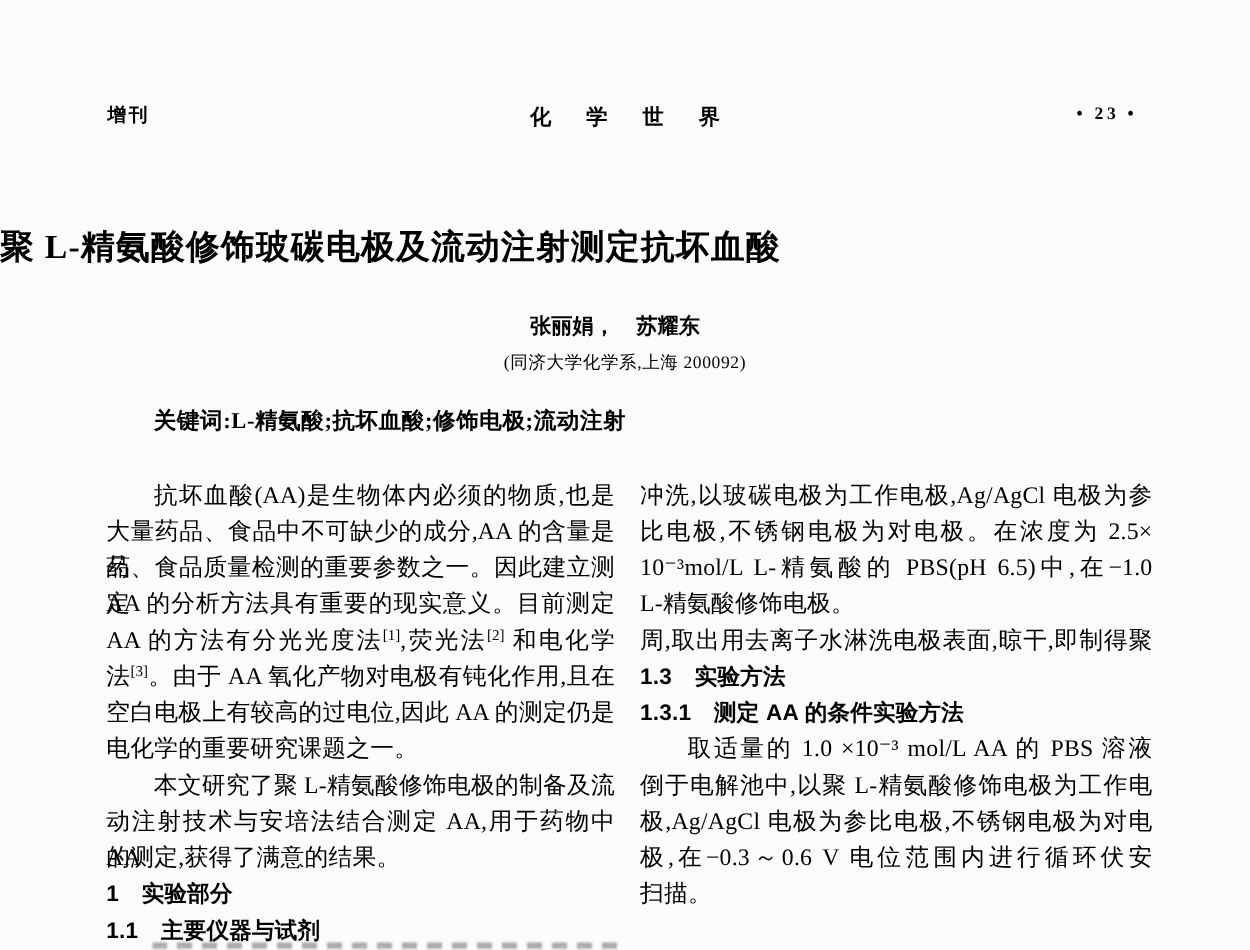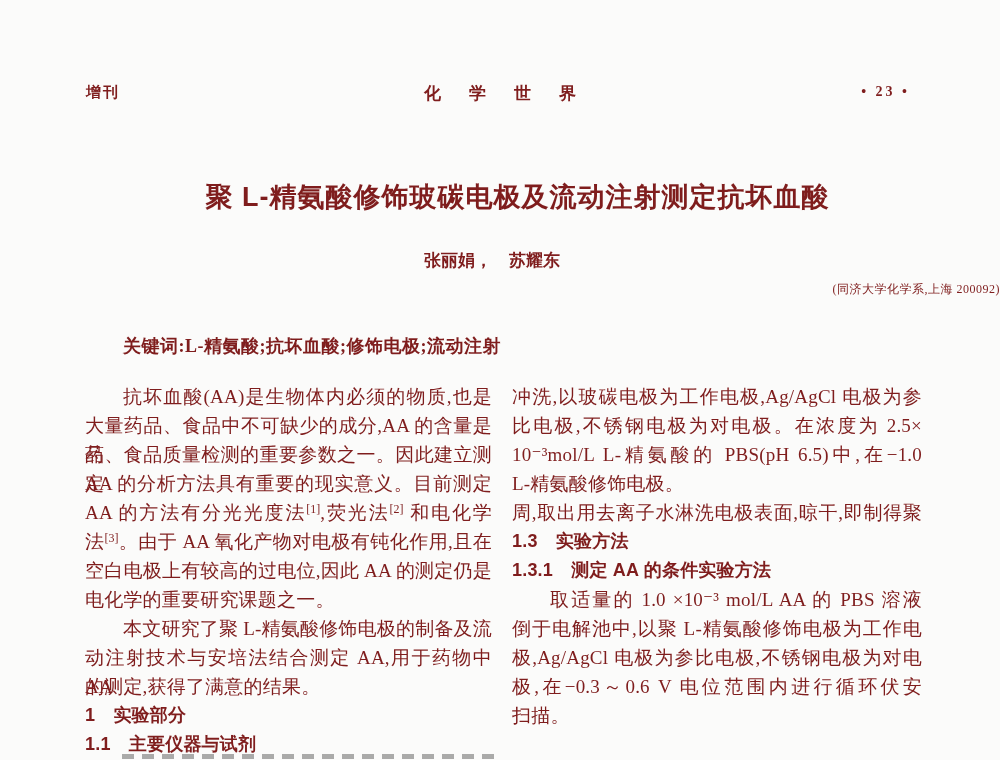--- a/index.html
+++ b/index.html
@@ -7,21 +7,21 @@
     padding: 0;
     background: #e8e8e8;
   }
   #page {
     position: relative;
     width: 1000px;
     height: 760px;
     background: #fbfbfa;
     overflow: hidden;
     font-family: "Liberation Serif", "DejaVu Serif", serif;
-    color: #7f1d1d;
+    color: #000000;
   }
 
   
   .hdr-left {
     position: absolute;
     top: 83px;
     left: 86px;
     font-size: 15px;
     font-weight: 700;
     letter-spacing: 2px;
@@ -45,48 +45,47 @@
     font-weight: 700;
     letter-spacing: 3px;
   }
 
   
   .title {
     position: absolute;
     top: 179px;
     left: 0;
     right: 0;
-    text-align: center;
+    text-align: left;
     font-size: 27px;
     font-weight: 700;
     letter-spacing: 1px;
-    font-family: Liberation Sans, sans-serif;
-    padding-left: 35px;
+    font-family: Liberation Serif, serif;
   }
   .authors {
     position: absolute;
     top: 249px;
     left: 0;
     right: 16px;
     text-align: center;
     font-size: 17px;
     font-weight: 700;
   }
   .affiliation {
     position: absolute;
     top: 281px;
     left: 0;
     right: 0;
-    text-align: right;
-    font-size: 12px;
+    text-align: center;
+    font-size: 14px;
     letter-spacing: 0.5px;
   }
   .keywords {
     position: absolute;
-    top: 334px;
+    top: 324px;
     left: 123px;
     font-size: 18px;
     font-weight: 700;
     letter-spacing: 0.5px;
   }
   .keywords .kw-label { font-weight: 700; }
 
   
   .col {
     position: absolute;

